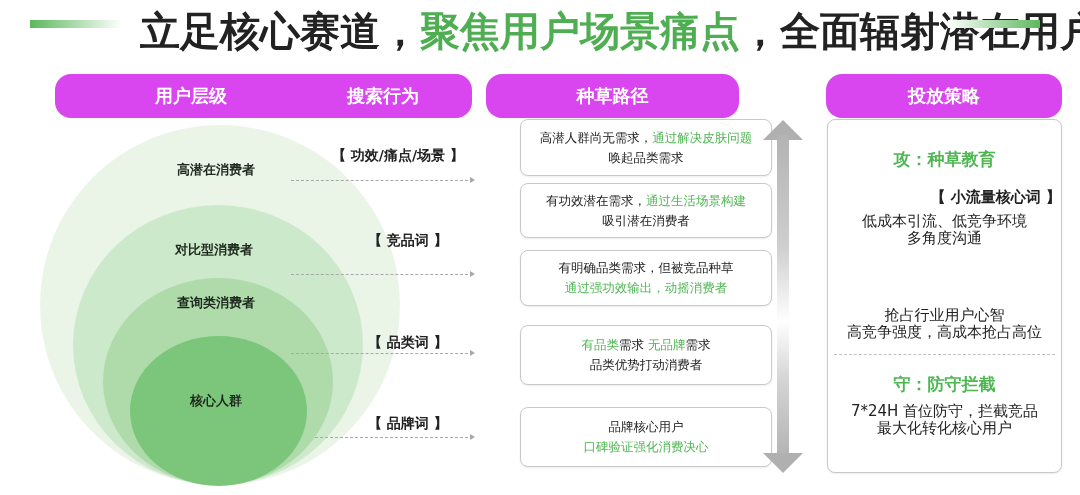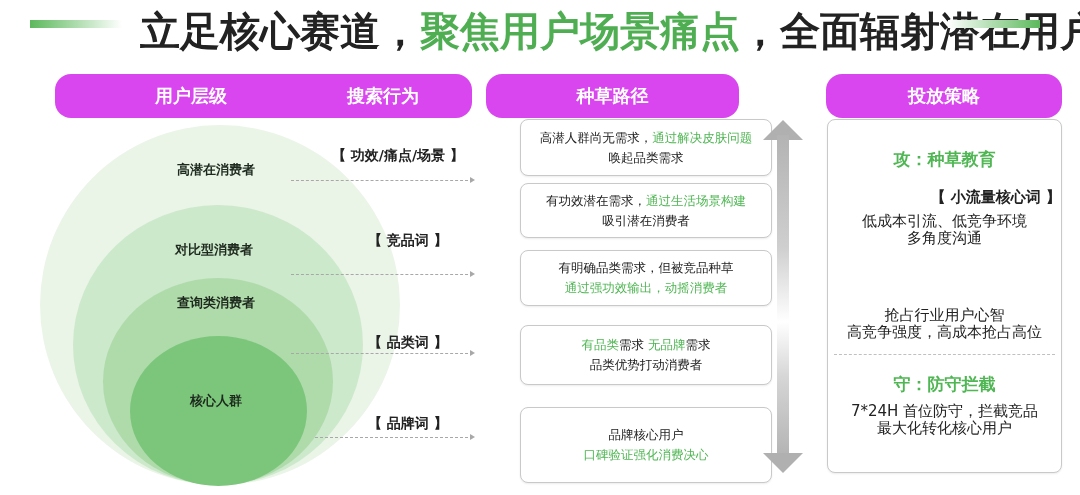--- a/index.html
+++ b/index.html
@@ -125,21 +125,21 @@
   <div>吸引潜在消费者</div>
 </div>
 <div class="pbox" style="top:250px; height:56px;">
   <div>有明确品类需求，但被竞品种草</div>
   <div class="g">通过强功效输出，动摇消费者</div>
 </div>
 <div class="pbox" style="top:325px; height:60px;">
   <div><span class="g">有品类</span><span>需求 </span><span class="g">无品牌</span><span>需求</span></div>
   <div>品类优势打动消费者</div>
 </div>
-<div class="pbox" style="top:407px; height:76px;">
+<div class="pbox" style="top:407px; height:60px;">
   <div>品牌核心用户</div>
   <div class="g">口碑验证强化消费决心</div>
 </div>
 
 <div class="arrow-up"></div>
 <div class="arrow-shaft"></div>
 <div class="arrow-down"></div>
 
 <div class="spanel">
   <div class="s-head" style="top:28px;">攻：种草教育</div>

